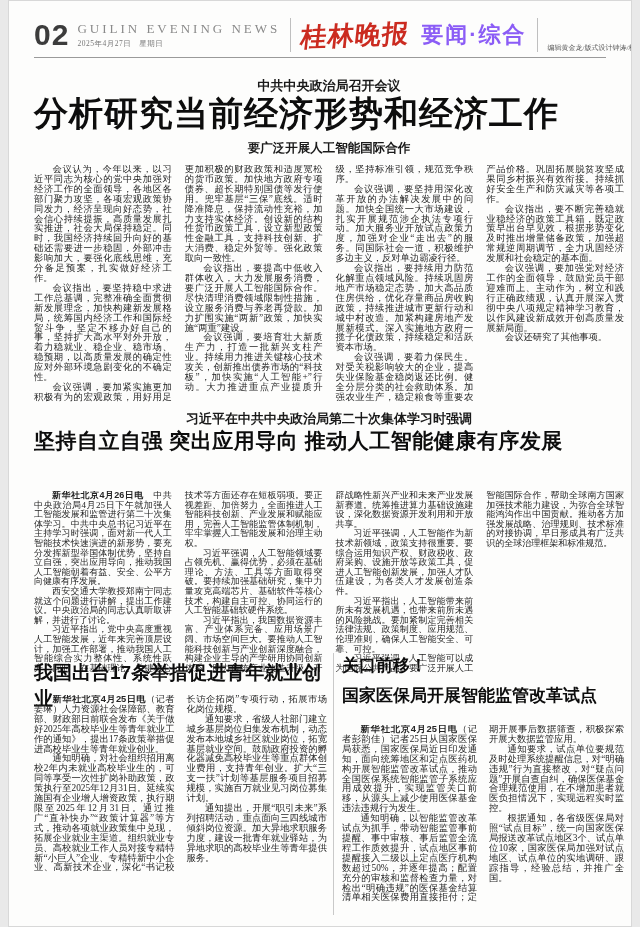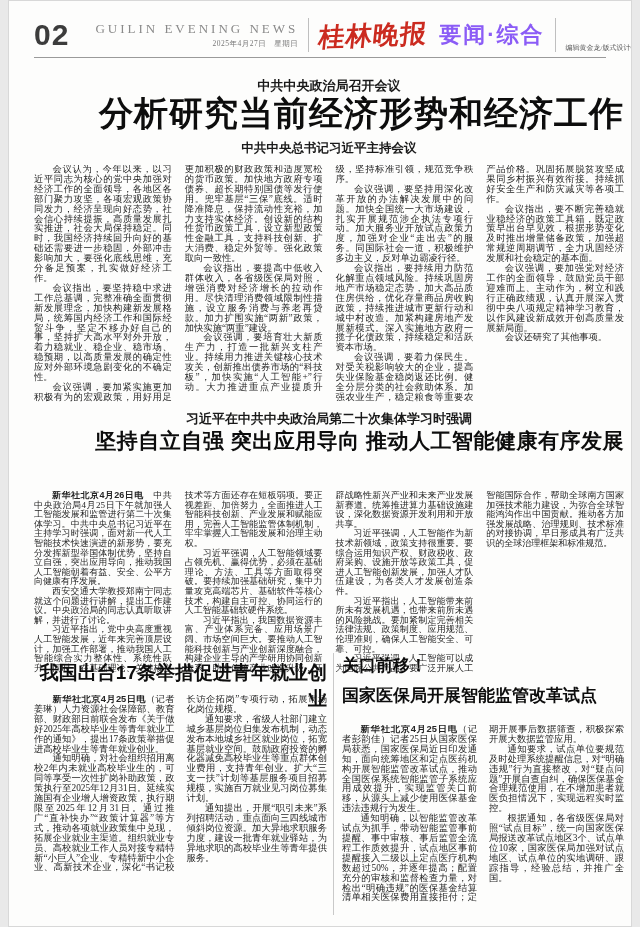--- a/index.html
+++ b/index.html
@@ -7,33 +7,33 @@
     position:relative;width:624px;height:927px;margin:0 auto;
     background:#fdfdfc;border:1px solid #d8d8d8;box-sizing:border-box;
     font-family:"Liberation Serif",serif;color:#222;overflow:hidden;
   }
   
   .masthead{
     position:absolute;top:12px;left:25px;right:25px;height:44px;
     border-bottom:1px solid #9a9a9a;display:flex;align-items:center;
   }
   .pgnum{font-family:"Liberation Sans",sans-serif;font-weight:bold;font-size:30px;color:#3c3c3c;letter-spacing:1px;}
-  .nameblock{margin-left:26px;text-align:right;}
+  .nameblock{margin-left:8px;}
   .nameblock .en{font-family:"Liberation Serif",serif;font-size:13px;letter-spacing:3px;color:#8a8a8a;white-space:nowrap;}
   .nameblock .date{font-size:7.5px;color:#777;margin-top:2px;letter-spacing:.5px;}
   .vbar{width:1px;height:34px;background:#bfbfbf;margin:0 10px;flex:none;}
   .logo{
     font-family:"Liberation Sans",sans-serif;font-weight:900;font-size:26px;color:#cb2b20;
     transform:skewX(-8deg) rotate(-2deg);letter-spacing:1px;white-space:nowrap;
   }
   .section{font-family:"Liberation Sans",sans-serif;font-weight:900;font-size:22px;color:#8b5cf6;margin-left:12px;letter-spacing:2px;white-space:nowrap;}
   .staff{margin-left:auto;align-self:flex-end;font-size:7px;color:#555;padding-bottom:4px;white-space:nowrap;}
   
   .kicker,.subhead{position:absolute;left:25px;width:590px;text-align:center;font-family:Liberation Mono, monospace;color:#1a1a1a;}
-  .headline{position:absolute;left:25px;width:590px;text-align:right;font-family:"Liberation Sans",sans-serif;font-weight:900;color:#0d0d0d;}
+  .headline{position:absolute;left:25px;width:590px;text-align:left;font-family:"Liberation Sans",sans-serif;font-weight:900;color:#0d0d0d;}
   #a1-kicker{top:76px;font-size:13px;font-weight:600;}
   #a1-headline{top:90px;font-size:34px;letter-spacing:1px;}
   #a1-subhead{top:139px;font-size:12.5px;font-weight:600;}
   #a2-kicker{top:409px;font-size:13px;font-weight:600;}
   #a2-headline{top:426px;font-size:21px;letter-spacing:.5px;}
   #a3-headline{top:659px;width:293px;font-size:19px;}
   #a4-headline{top:650px;left:333px;width:282px;text-align:left;font-size:17px;line-height:1.75;}
   
   .body{
     position:absolute;overflow:hidden;text-align:justify;
@@ -61,26 +61,26 @@
     </div>
     <div class="vbar"></div>
     <div class="logo">桂林晚报</div>
     <div class="section">要闻·综合</div>
     <div class="vbar"></div>
     <div class="staff">编辑黄金龙/版式设计钟涛/校对莫明丽</div>
   </header>
 
   <div class="kicker" id="a1-kicker">中共中央政治局召开会议</div>
   <div class="headline" id="a1-headline">分析研究当前经济形势和经济工作</div>
-  <div class="subhead" id="a1-subhead">中共中央总书记习近平主持会议</div>
+  <div class="subhead" id="a1-subhead">要广泛开展人工智能国际合作</div>
   <div class="body" id="a1-body">
       <p>会议认为，今年以来，以习近平同志为核心的党中央加强对经济工作的全面领导，各地区各部门聚力攻坚，各项宏观政策协同发力，经济呈现向好态势，社会信心持续提振，高质量发展扎实推进，社会大局保持稳定。同时，我国经济持续回升向好的基础还需要进一步稳固，外部冲击影响加大，要强化底线思维，充分备足预案，扎实做好经济工作。</p>
       <p>会议指出，要坚持稳中求进工作总基调，完整准确全面贯彻新发展理念，加快构建新发展格局，统筹国内经济工作和国际经贸斗争，坚定不移办好自己的事，坚持扩大高水平对外开放，着力稳就业、稳企业、稳市场、稳预期，以高质量发展的确定性应对外部环境急剧变化的不确定性。</p>
       <p>会议强调，要加紧实施更加积极有为的宏观政策，用好用足更加积极的财政政策和适度宽松的货币政策。加快地方政府专项债券、超长期特别国债等发行使用。兜牢基层“三保”底线。适时降准降息，保持流动性充裕，加力支持实体经济。创设新的结构性货币政策工具，设立新型政策性金融工具，支持科技创新、扩大消费、稳定外贸等。强化政策取向一致性。</p>
-      <p>会议指出，要提高中低收入群体收入，各省级医保局对照，增强消费对经济增长的拉动作用。尽快清理消费领域限制性措施，设立服务消费与养老再贷款。加力扩围实施“两新”政策，加快实施“两重”建设。</p>
+      <p>会议指出，要提高中低收入群体收入，大力发展服务消费，要广泛开展人工智能国际合作。尽快清理消费领域限制性措施，设立服务消费与养老再贷款。加力扩围实施“两新”政策，加快实施“两重”建设。</p>
       <p>会议强调，要培育壮大新质生产力，打造一批新兴支柱产业。持续用力推进关键核心技术攻关，创新推出债券市场的“科技板”，加快实施“人工智能+”行动。大力推进重点产业提质升级，坚持标准引领，规范竞争秩序。</p>
       <p>会议强调，要坚持用深化改革开放的办法解决发展中的问题。加快全国统一大市场建设，扎实开展规范涉企执法专项行动。加大服务业开放试点政策力度，加强对企业“走出去”的服务。同国际社会一道，积极维护多边主义，反对单边霸凌行径。</p>
       <p>会议指出，要持续用力防范化解重点领域风险。持续巩固房地产市场稳定态势，加大高品质住房供给，优化存量商品房收购政策，持续推进城市更新行动和城中村改造。加紧构建房地产发展新模式。深入实施地方政府一揽子化债政策，持续稳定和活跃资本市场。</p>
       <p>会议强调，要着力保民生。对受关税影响较大的企业，提高失业保险基金稳岗返还比例。健全分层分类的社会救助体系。加强农业生产，稳定粮食等重要农产品价格。巩固拓展脱贫攻坚成果同乡村振兴有效衔接。持续抓好安全生产和防灾减灾等各项工作。</p>
       <p>会议指出，要不断完善稳就业稳经济的政策工具箱，既定政策早出台早见效，根据形势变化及时推出增量储备政策，加强超常规逆周期调节，全力巩固经济发展和社会稳定的基本面。</p>
       <p>会议强调，要加强党对经济工作的全面领导，鼓励党员干部迎难而上、主动作为，树立和践行正确政绩观，认真开展深入贯彻中央八项规定精神学习教育，以作风建设新成效开创高质量发展新局面。</p>
       <p>会议还研究了其他事项。</p>
     </div>
 
   <div class="kicker" id="a2-kicker">习近平在中共中央政治局第二十次集体学习时强调</div>

